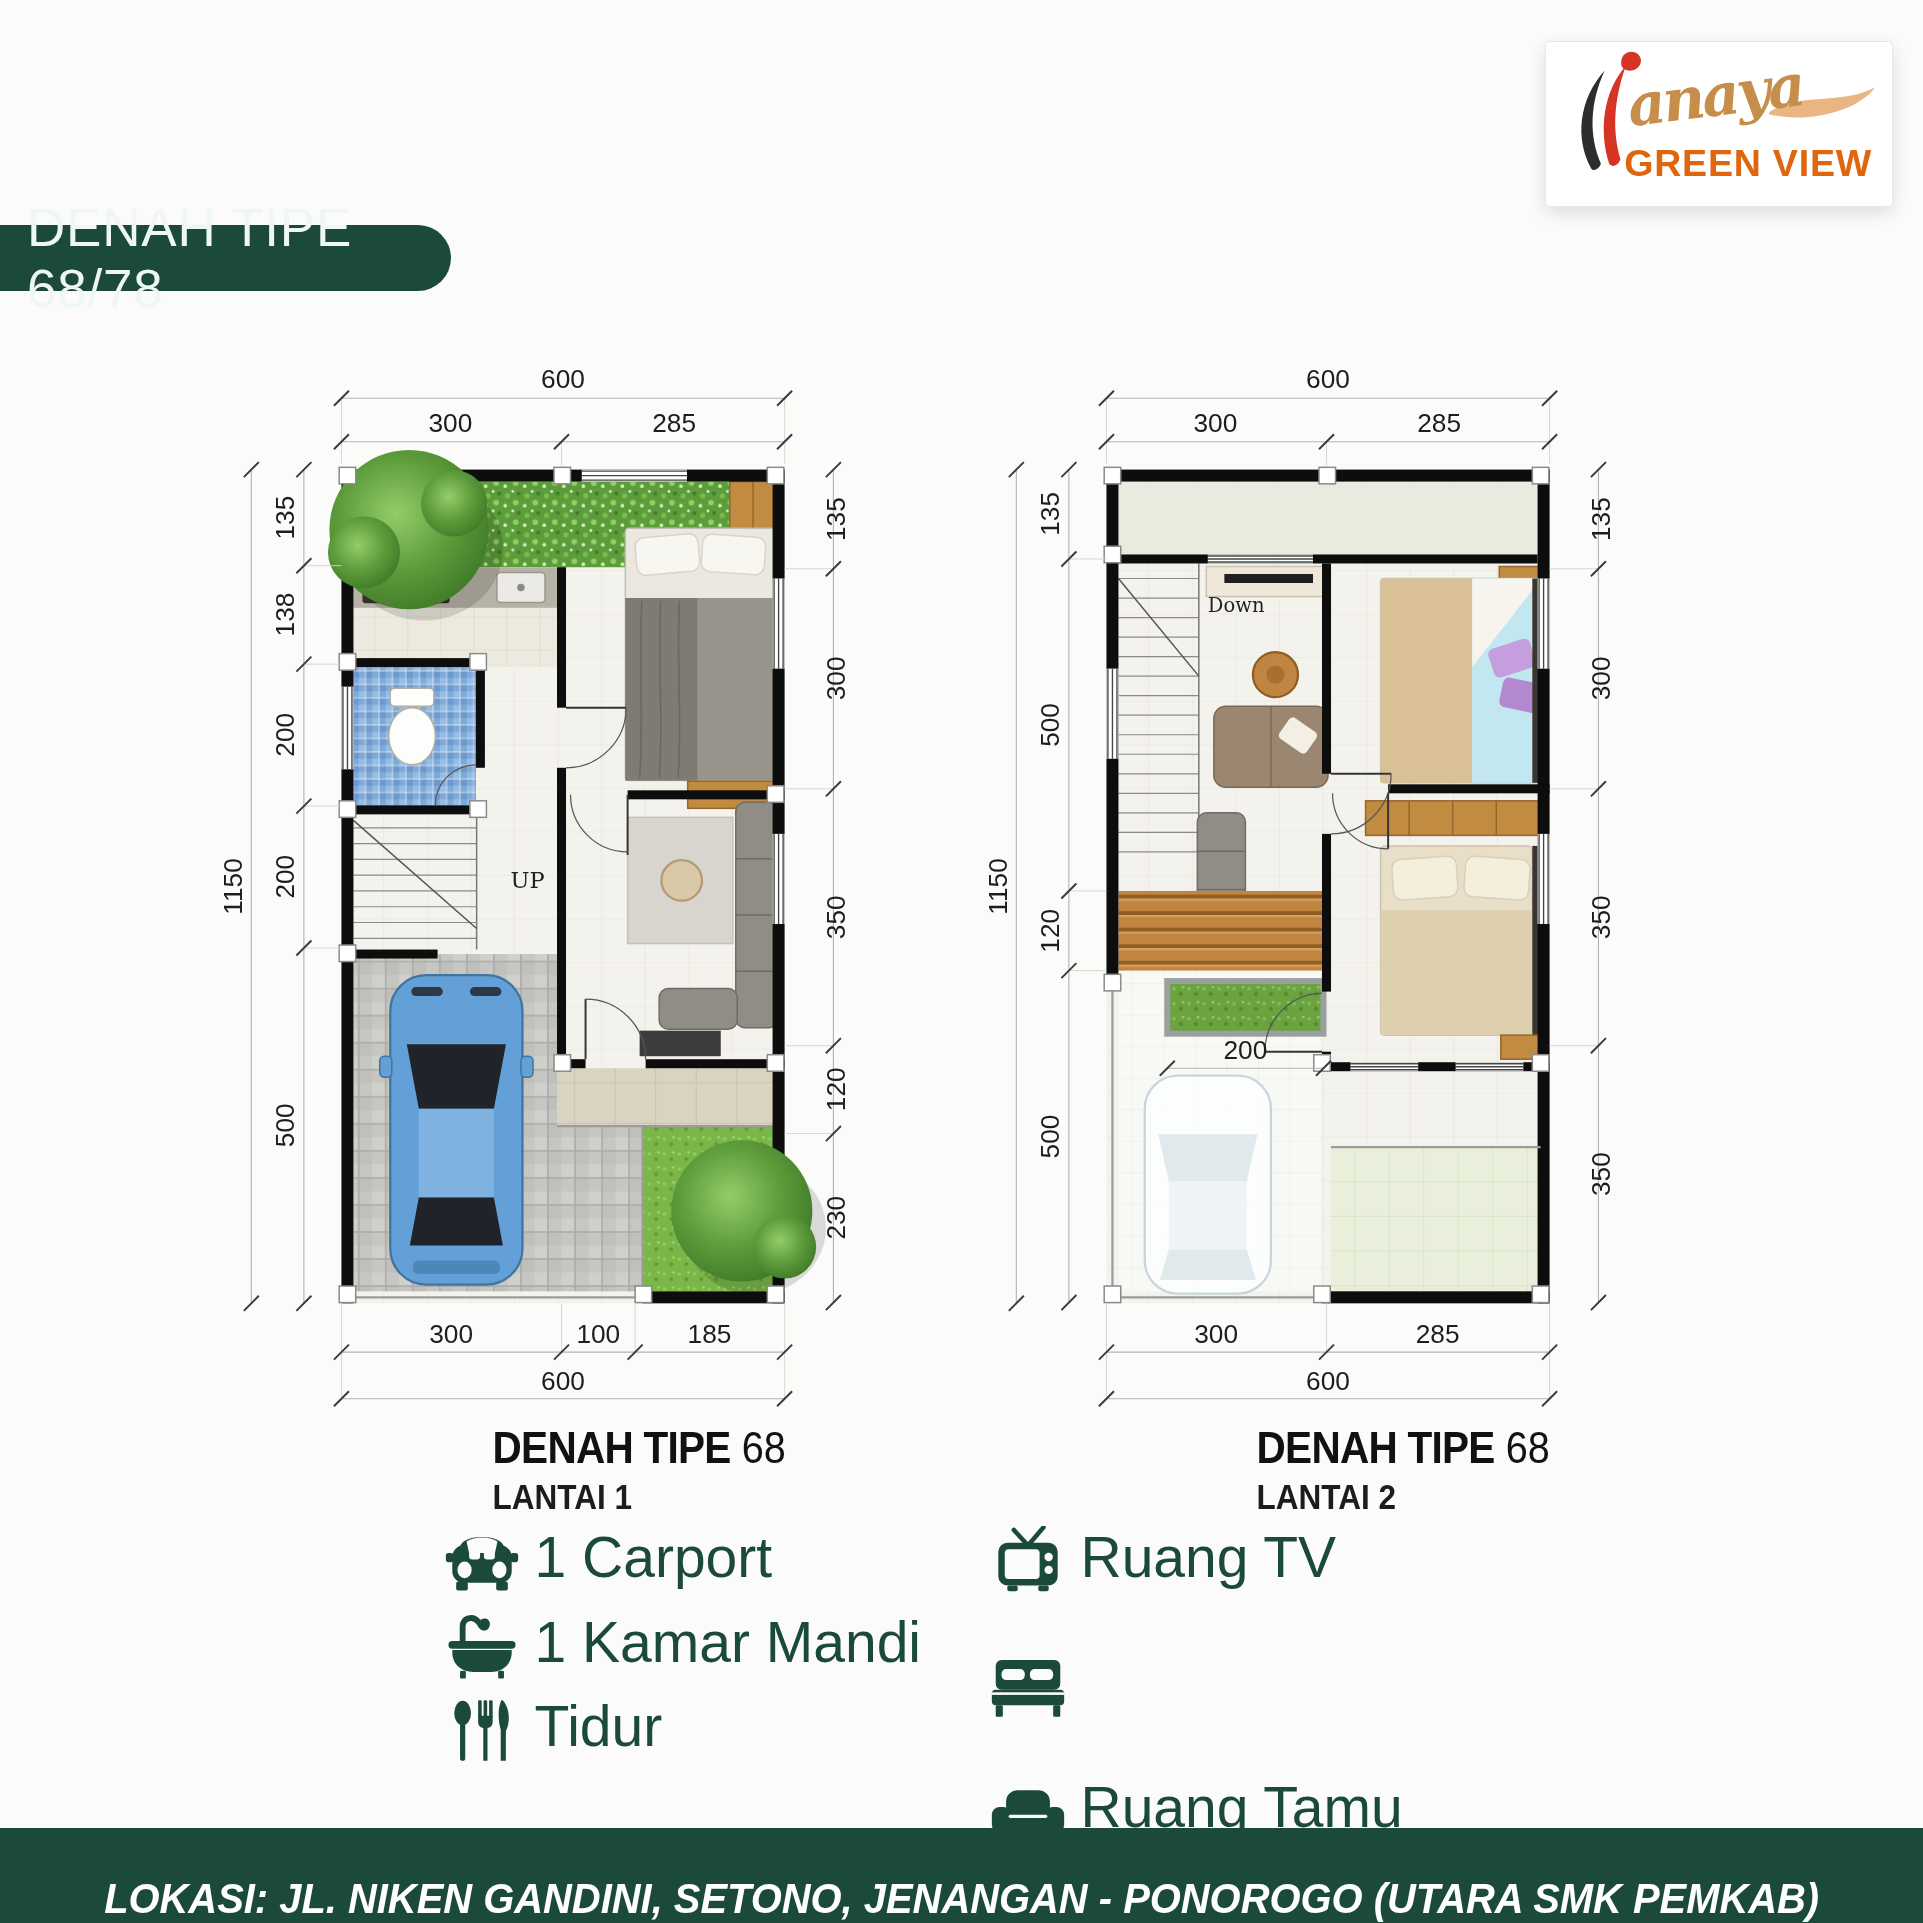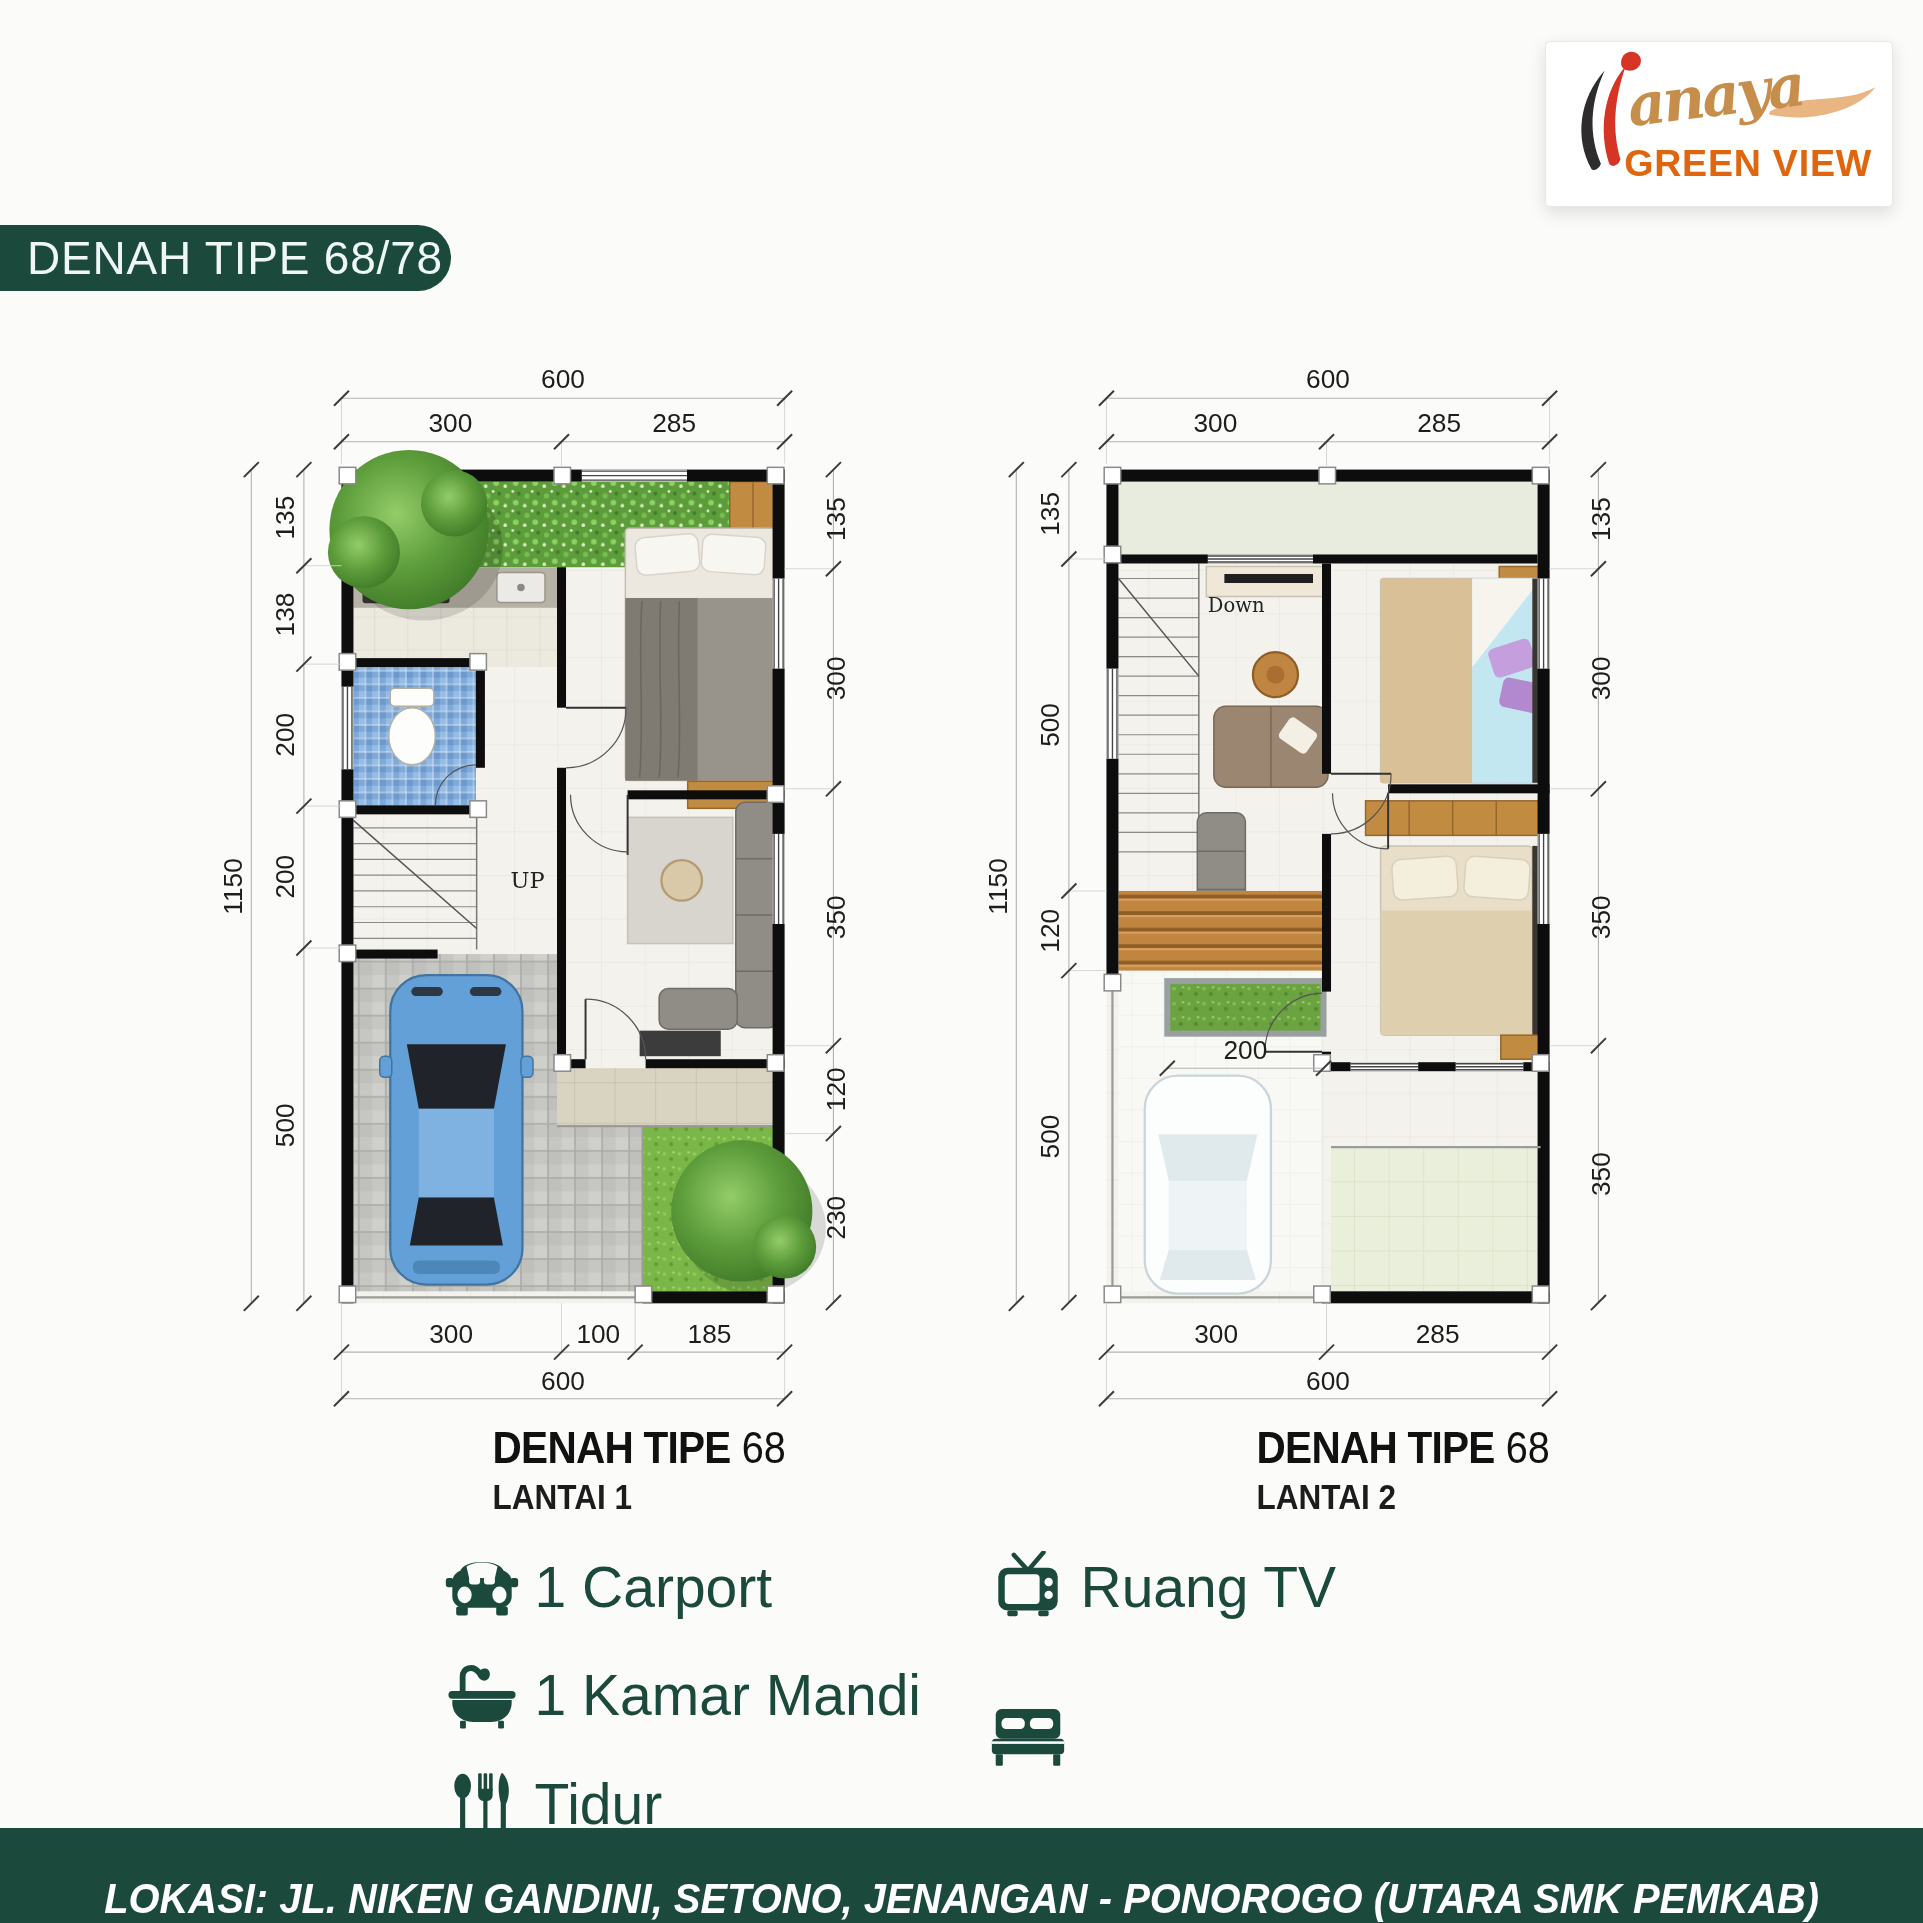--- a/index.html
+++ b/index.html
@@ -10,21 +10,21 @@
   .logo-card{position:absolute;left:1545px;top:41px;width:346px;height:164px;background:#ffffff;
              border:0.8px solid #e7e7e5;border-radius:4.5px;box-shadow:0 6px 16.5px rgba(0,0,0,.12);}
   .logo-card svg{display:block;width:100%;height:100%;}
   .logo-script{font-family:"DejaVu Serif",serif;font-style:italic;font-weight:800;font-size:78px;
                fill:#c78d4a;letter-spacing:-4px;}
   .logo-main{font-family:"Liberation Sans",sans-serif;font-weight:800;font-size:50px;fill:#df660e;letter-spacing:1px;}
 
   
   .badge{position:absolute;left:0;top:225px;width:451px;height:66px;background:#1b4a3c;
          border-radius:0 33px 33px 0;display:flex;align-items:center;padding-left:27px;box-sizing:border-box;}
-  .badge span{color:#eef7f3;font-size:46px;font-weight:500;letter-spacing:0.8px;}
+  .badge span{color:#eef7f3;font-size:53px;font-weight:500;letter-spacing:0.8px;}
 
   
   .plan-svg{position:absolute;}
   .dim{font-family:"Liberation Sans",sans-serif;font-size:35px;fill:#1d1d1d;}
   .stairs-t{font-family:"DejaVu Serif",serif;font-size:30px;fill:#222;}
   .chain{stroke:#b3b3b3;stroke-width:1.5;fill:none;}
   .ext{stroke:#d2d2d0;stroke-width:1.2;fill:none;}
   .wall{fill:#0d0d0d;}
   .thinb{stroke:#9b9b99;stroke-width:3;fill:none;}
   .winln{stroke:#444;stroke-width:1.8;fill:none;}
@@ -35,21 +35,21 @@
 
   
   .plan-caption{position:absolute;text-align:left;color:#111;}
   .cap-line{transform:scaleX(.9);transform-origin:right;white-space:nowrap;}
   .cap-bold{font-size:45px;font-weight:800;letter-spacing:-0.8px;}
   .cap-num{font-size:44px;font-weight:500;margin-left:9px;}
   .cap-sub{font-size:35px;font-weight:600;margin-top:3px;transform:scaleX(.9);transform-origin:right;color:#1c1c1c;}
 
   
   .feat-col{position:absolute;display:flex;flex-direction:column;gap:7.5px;}
-  .feat-row{display:flex;align-items:center;height:77px;margin-top:24px;}
+  .feat-row{display:flex;height:77px;}
   .feat-icon{width:84px;height:74px;display:flex;align-items:center;justify-content:center;color:#1b4a3c;flex:0 0 auto;}
   .feat-icon svg{width:78px;height:71px;}
   .feat-label{font-size:57px;color:#1b4a3c;white-space:nowrap;margin-left:10.5px;}
 
   
   .footer-bar{position:absolute;left:0;top:1828px;width:1924px;height:95px;background:#1b4a3c;
               display:flex;align-items:flex-end;justify-content:center;}
   .footer-bar span{color:#ffffff;font-size:42px;font-weight:700;font-style:italic;transform:scaleX(.95);white-space:nowrap;}
 </style>
 </head>

